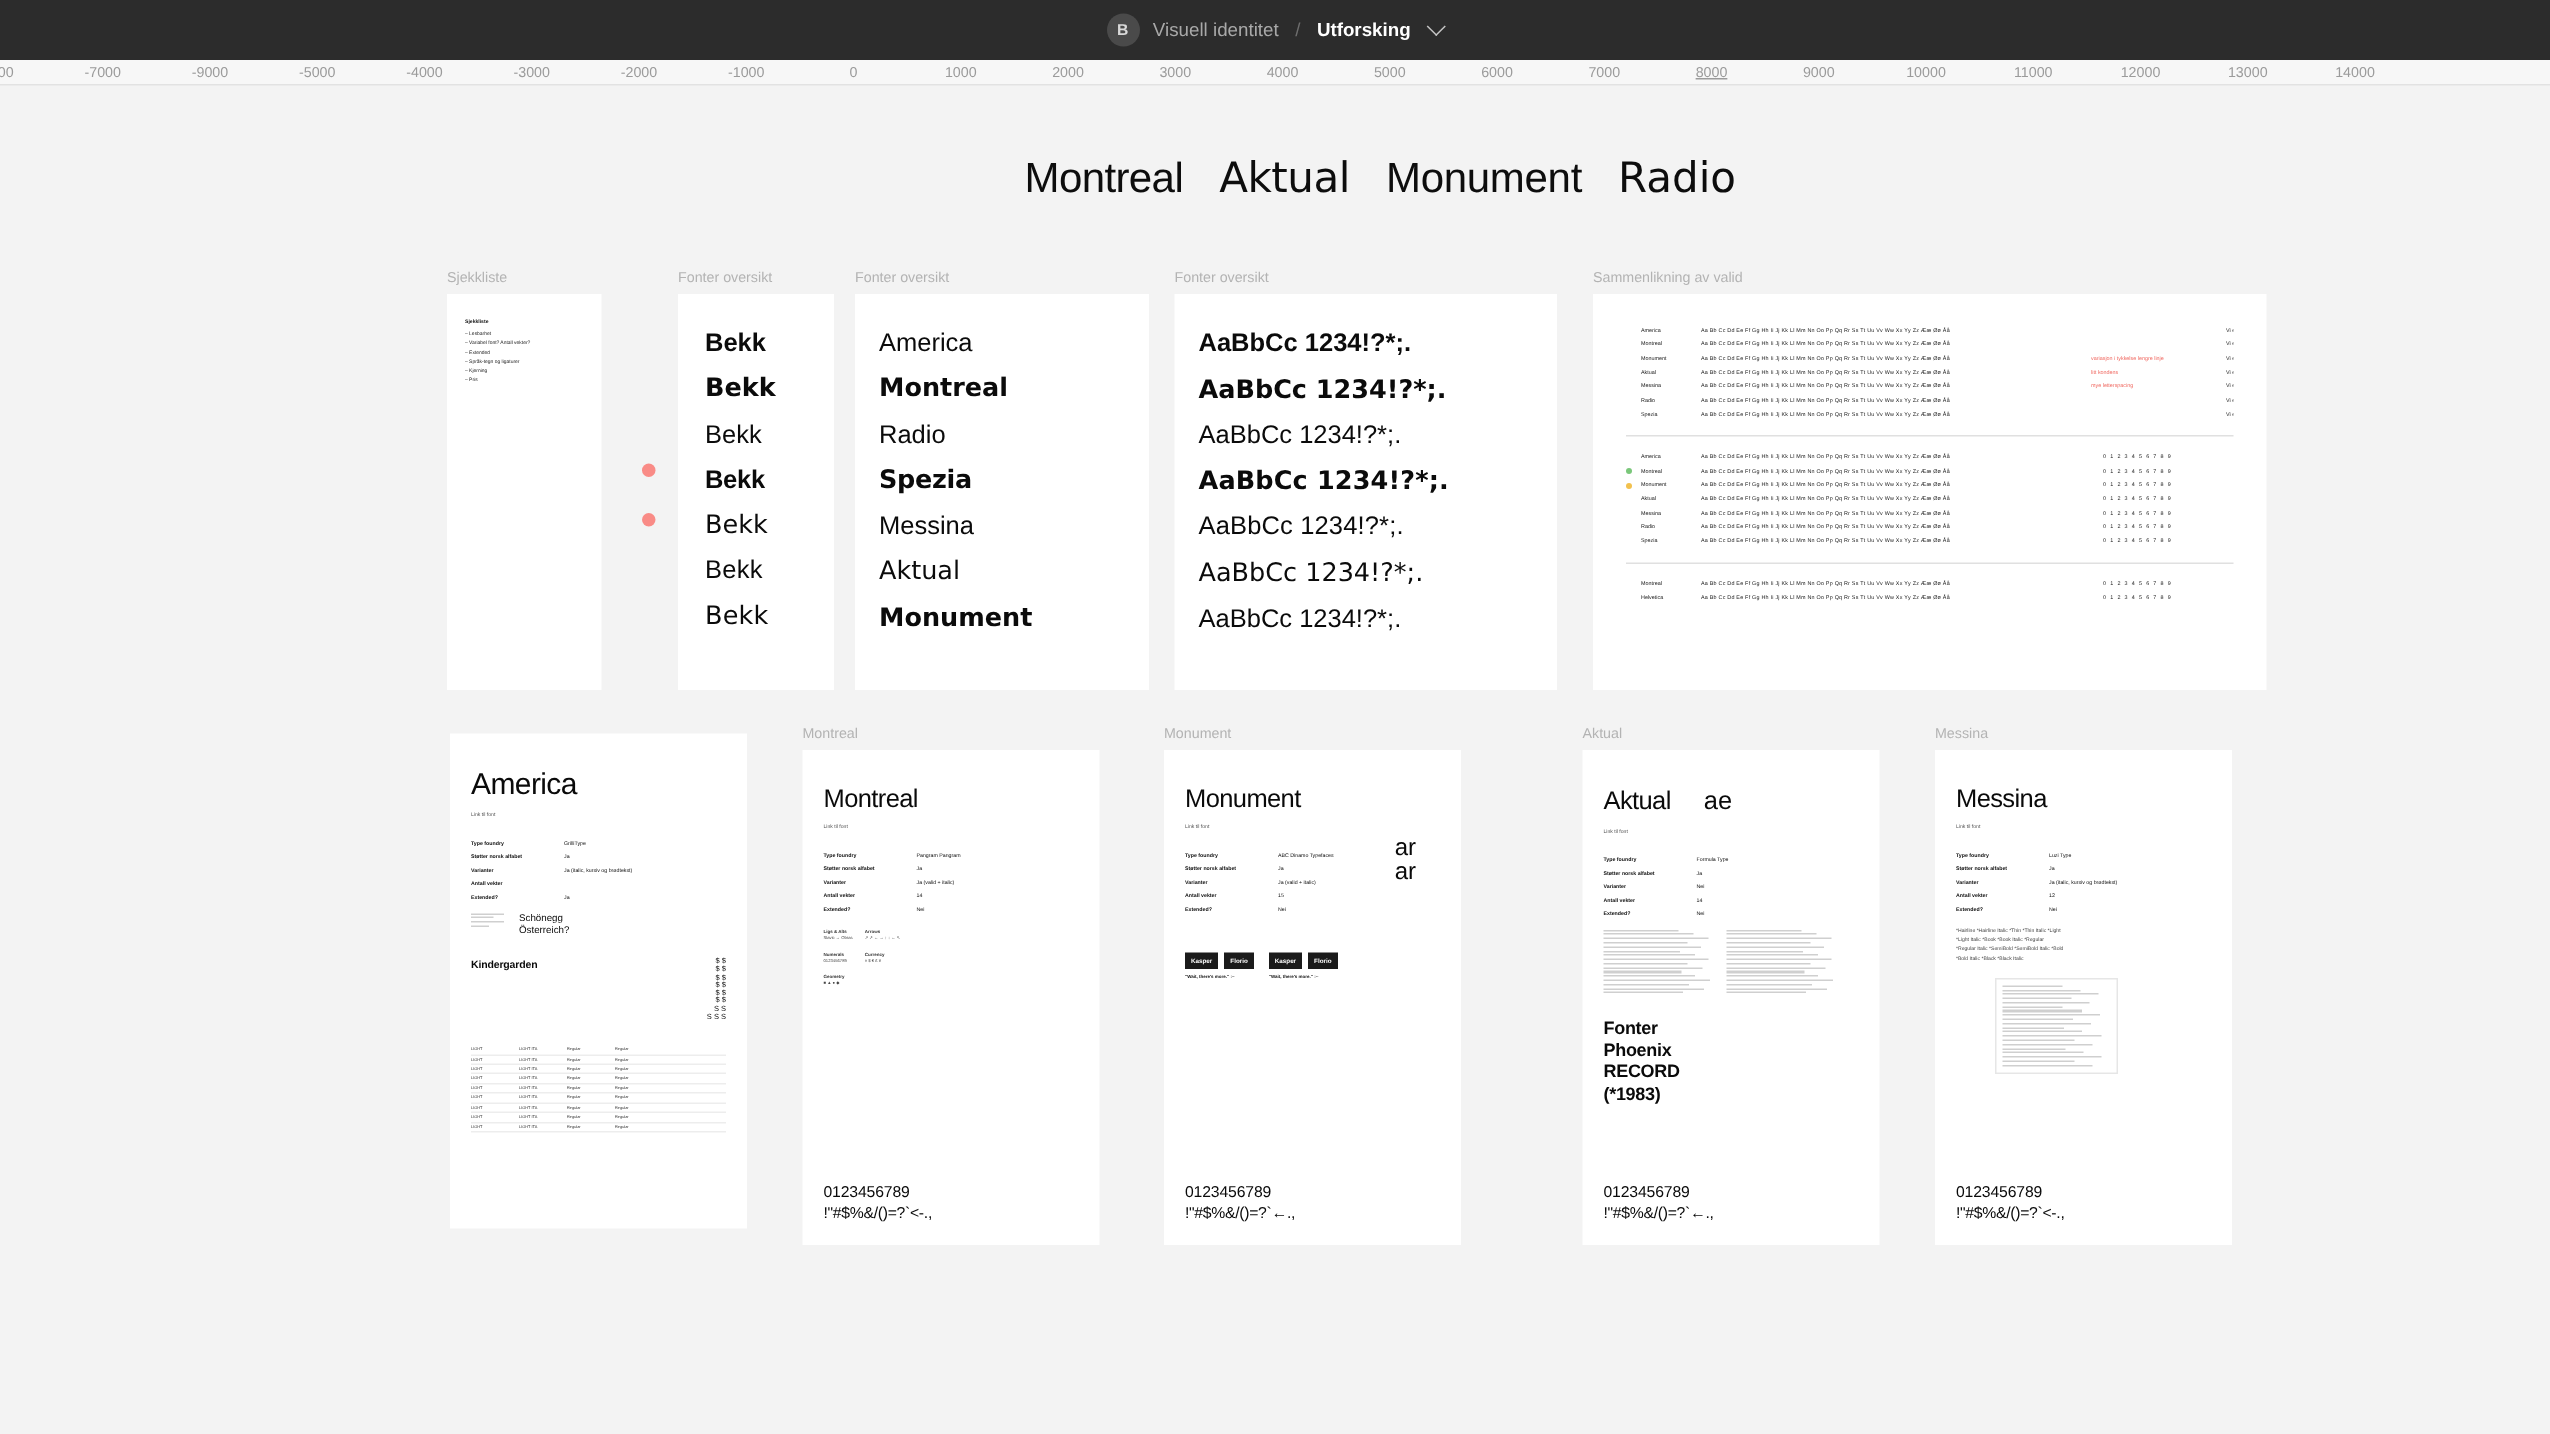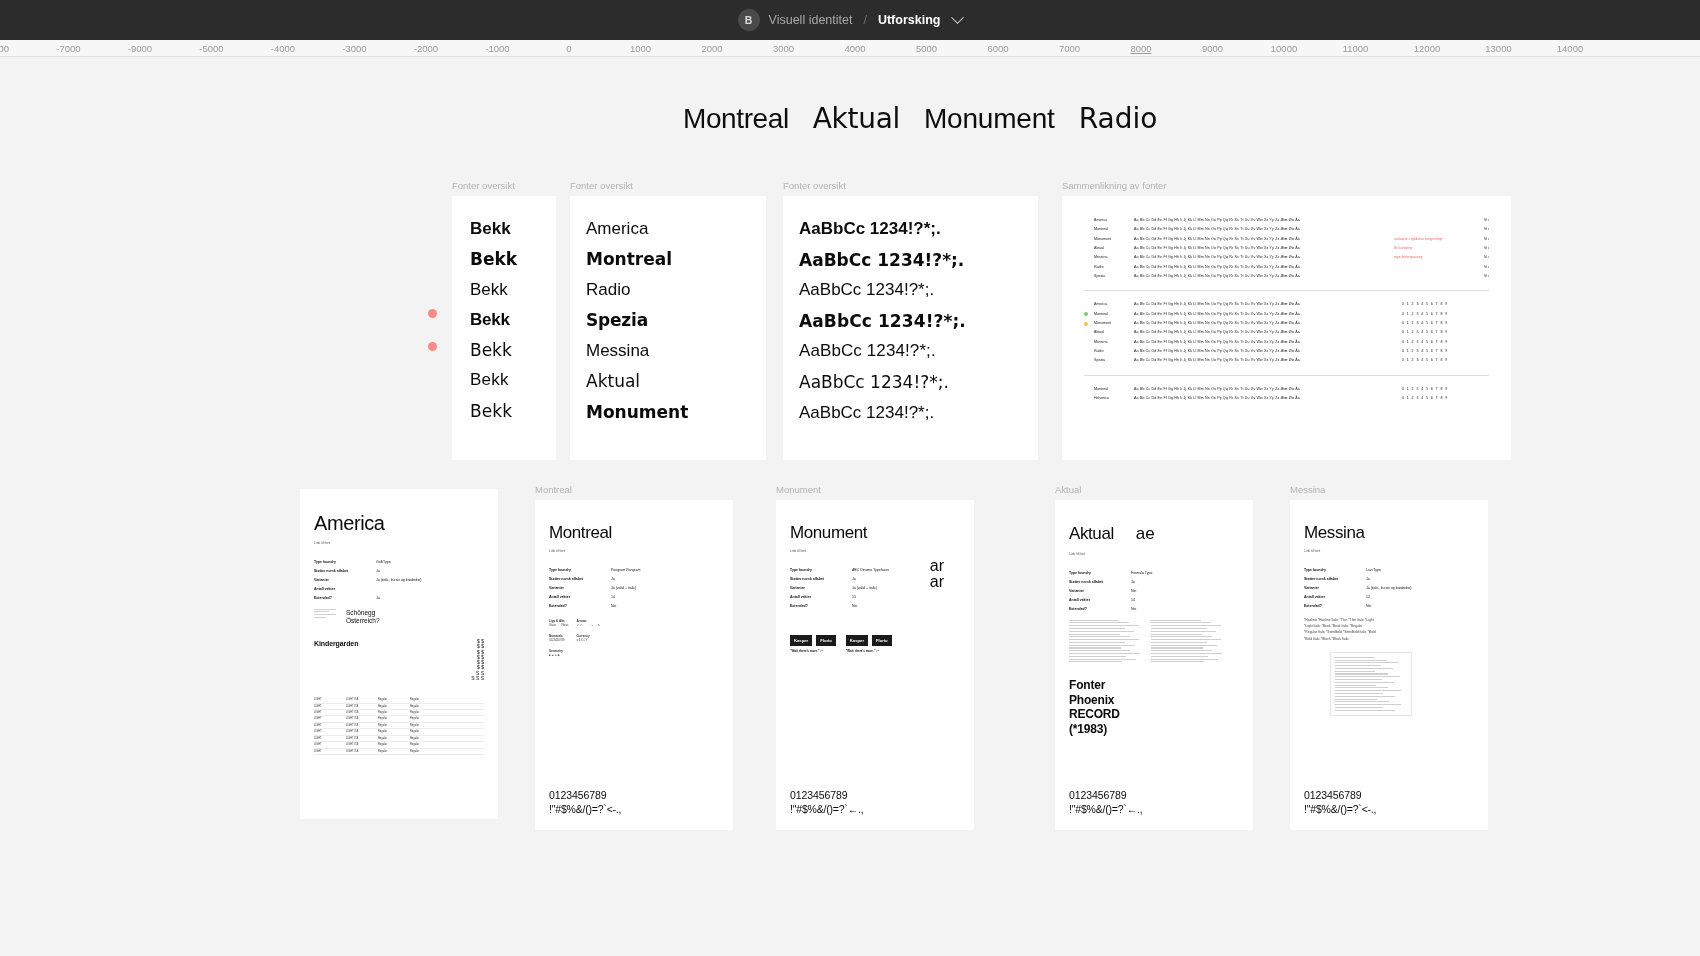--- a/index.html
+++ b/index.html
@@ -206,20 +206,36 @@
 
 <div class="canvas">
 
   <div class="heading-row">
     <span class="hw-1">Montreal</span>
     <span class="hw-2">Aktual</span>
     <span class="hw-3">Monument</span>
     <span class="hw-4">Radio</span>
   </div>
 
+  <div class="frame-wrap" style="left:298px; top:123px;">
+    <div class="frame-label">Sjekkliste</div>
+    <div class="frame" style="width:103px; height:264px;">
+      <div class="chk">
+        <div class="chk-h">Sjekkliste</div>
+        <div id="chk-items">
+            <div class="chk-li">– Lesbarhet</div>
+            <div class="chk-li">– Variabel font? Antall vekter?</div>
+            <div class="chk-li">– Extended</div>
+            <div class="chk-li">– Språk-tegn og ligaturer</div>
+            <div class="chk-li">– Kjerning</div>
+            <div class="chk-li">– Pris</div>
+          </div>
+      </div>
+    </div>
+  </div>
 
   <div class="cdot" style="left:428px; top:252px;"></div>
   <div class="cdot" style="left:428px; top:285px;"></div>
   <div class="frame-wrap" style="left:452px; top:123px;">
     <div class="frame-label">Fonter oversikt</div>
     <div class="frame" style="width:104px; height:264px;">
       <div class="bekk-list" id="bekk-list">
           <div class="bk-w1">Bekk</div>
           <div class="bk-w2">Bekk</div>
           <div class="bk-w3">Bekk</div>
@@ -255,21 +271,21 @@
           <div class="sp-2">AaBbCc 1234!?*;.</div>
           <div class="sp-3">AaBbCc 1234!?*;.</div>
           <div class="sp-4">AaBbCc 1234!?*;.</div>
           <div class="sp-5">AaBbCc 1234!?*;.</div>
           <div class="sp-6">AaBbCc 1234!?*;.</div>
         </div>
     </div>
   </div>
 
   <div class="frame-wrap" style="left:1062px; top:123px;">
-    <div class="frame-label">Sammenlikning av fonter</div>
+    <div class="frame-label">Sammenlikning av valid</div>
     <div class="frame" style="width:449px; height:264px;">
       <div class="cmp">
         <div id="cmp-s1">
             <div class="cmp-row">
               <div class="cmp-gut"></div>
               <div class="cmp-name">America</div>
               <div class="cmp-alpha">Aa Bb Cc Dd Ee Ff Gg Hh Ii Jj Kk Ll Mm Nn Oo Pp Qq Rr Ss Tt Uu Vv Ww Xx Yy Zz Ææ Øø Åå</div>
               <div class="cmp-note"></div>
               <div class="cmp-desc">Vi er et konsulentselskap bestående av forretningsrådgivere, designere og teknologer.</div>
             </div>

